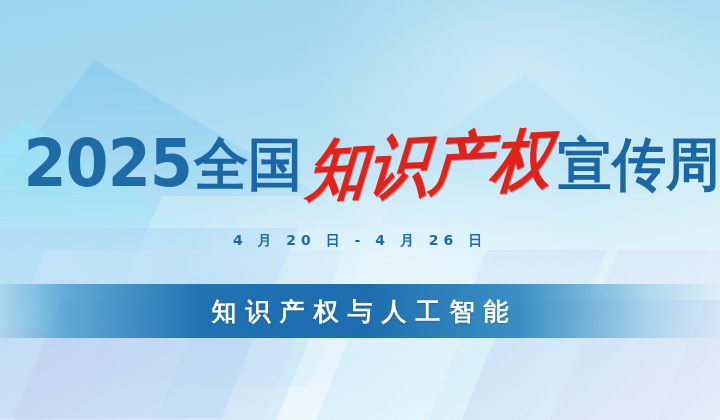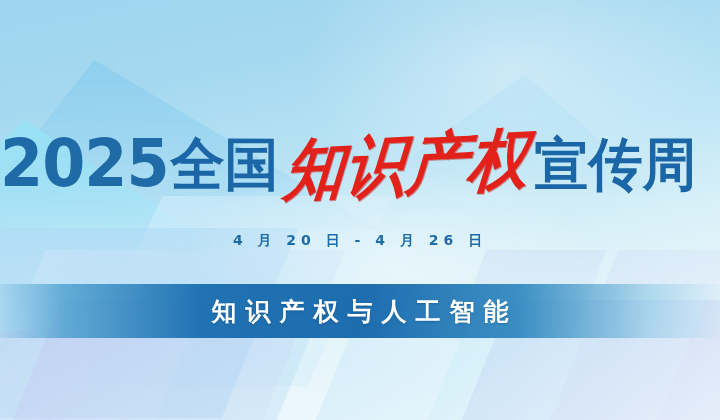--- a/index.html
+++ b/index.html
@@ -77,21 +77,21 @@
   }
   .glow2{
     position:absolute;left:180px;top:150px;width:420px;height:220px;
     background:radial-gradient(ellipse at center,rgba(255,255,255,.42),rgba(255,255,255,0) 70%);
   }
 
   
   #headline{
     position:absolute;left:0;right:0;top:126px;
     height:76px;
-    display:flex;align-items:center;justify-content:flex-start;
+    display:flex;align-items:center;justify-content:flex-end;
     white-space:nowrap;
   }
   .hl-blue{
     font-family:"DejaVu Sans","Liberation Sans",sans-serif;
     font-weight:bold;
     color:#1b66a6;
     letter-spacing:-1px;
   }
   .year{
     font-size:62px;line-height:1;

